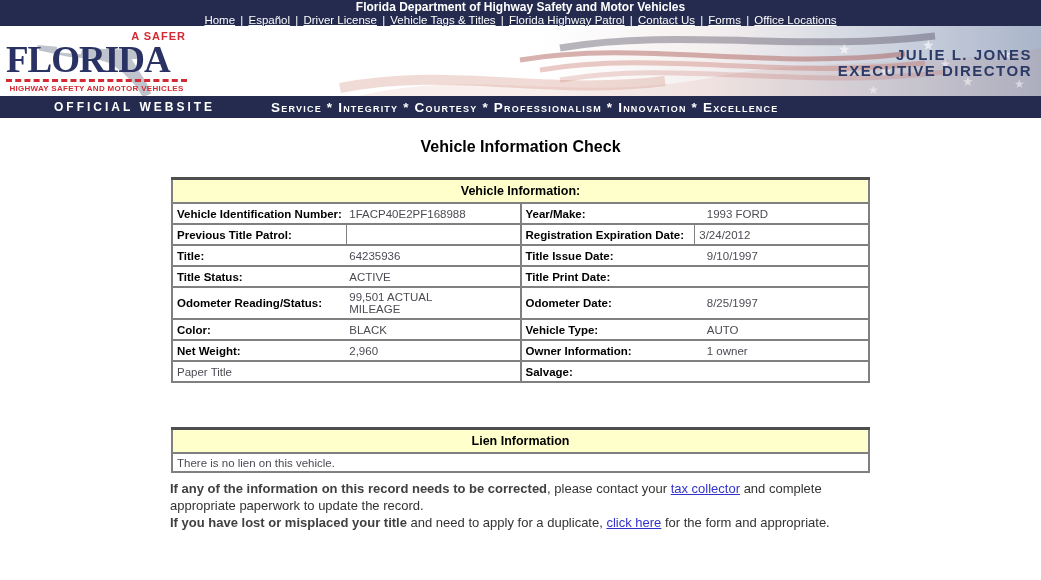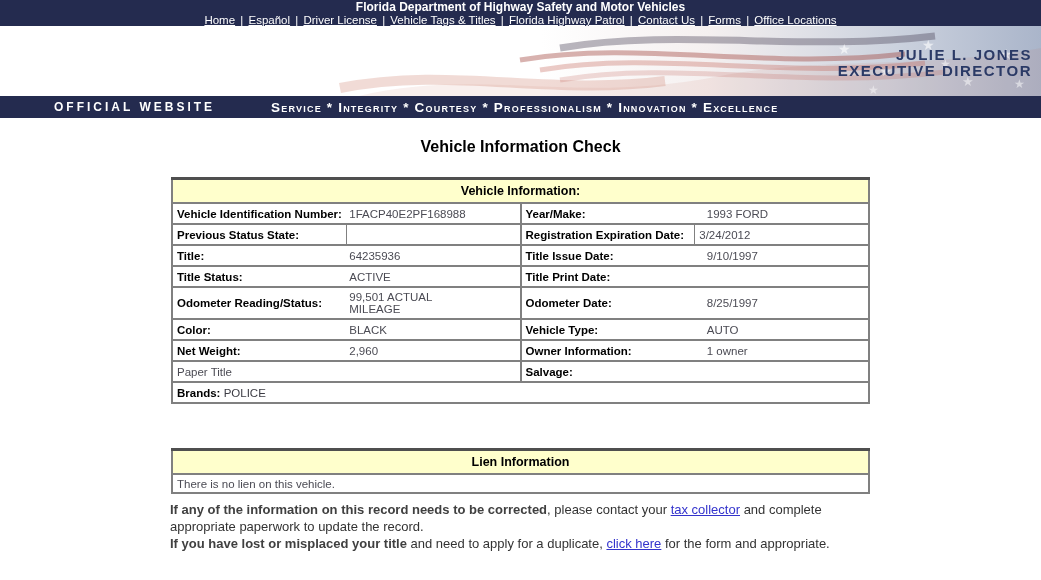--- a/index.html
+++ b/index.html
@@ -103,20 +103,29 @@
     <path d="M560,54 C680,34 800,64 945,46" stroke="rgba(192,92,80,0.22)" stroke-width="5" fill="none"></path>
     <text x="838" y="28" font-size="14" fill="rgba(255,255,255,0.6)">★</text>
     <text x="880" y="50" font-size="13" fill="rgba(255,255,255,0.55)">★</text>
     <text x="922" y="24" font-size="14" fill="rgba(255,255,255,0.6)">★</text>
     <text x="962" y="60" font-size="13" fill="rgba(255,255,255,0.5)">★</text>
     <text x="1000" y="33" font-size="14" fill="rgba(255,255,255,0.6)">★</text>
     <text x="868" y="68" font-size="12" fill="rgba(255,255,255,0.45)">★</text>
     <text x="940" y="42" font-size="12" fill="rgba(255,255,255,0.5)">★</text>
     <text x="1014" y="62" font-size="12" fill="rgba(255,255,255,0.5)">★</text>
   </svg>
+  <div class="logo">
+    <svg class="fl-sil" viewBox="0 0 130 75" preserveAspectRatio="none">
+      <path d="M3,16 L22,18 L23,24 L45,26 L47,18 L60,20 L92,21 L104,23 L102,31 L94,31 L100,42 L108,56 L113,68 L105,72 L98,60 L86,46 L74,36 L60,31 L34,29 L5,22 Z" fill="#b8bcc6" opacity="0.9"></path>
+    </svg>
+    <div class="safer">A SAFER</div>
+    <div class="fl-word">FLORIDA</div>
+    <div class="dash"></div>
+    <div class="tagline">HIGHWAY SAFETY AND MOTOR VEHICLES</div>
+  </div>
   <div class="director">
     <div>JULIE L. JONES</div>
     <div>EXECUTIVE DIRECTOR</div>
   </div>
 </div>
 
 <div class="mottobar">
   <span class="official">OFFICIAL WEBSITE</span>
   <span class="motto">Service * Integrity * Courtesy * Professionalism * Innovation * Excellence</span>
 </div>
@@ -130,21 +139,21 @@
       </tr>
   </thead>
   <tbody id="vt-body">
       <tr>
         <td class="lbl">Vehicle Identification Number:</td>
         <td class="val">1FACP40E2PF168988</td>
         <td class="lbl2">Year/Make:</td>
         <td class="val2">1993 FORD</td>
       </tr>
       <tr class="boxed">
-        <td class="lbl">Previous Status State:</td>
+        <td class="lbl">Previous Title Patrol:</td>
         <td class="val"></td>
         <td class="lbl2">Registration Expiration Date:</td>
         <td class="val2">3/24/2012</td>
       </tr>
       <tr>
         <td class="lbl">Title:</td>
         <td class="val">64235936</td>
         <td class="lbl2">Title Issue Date:</td>
         <td class="val2">9/10/1997</td>
       </tr>
@@ -169,23 +178,20 @@
       </tr>
       <tr>
         <td class="lbl">Net Weight:</td>
         <td class="val">2,960</td>
         <td class="lbl2">Owner Information:</td>
         <td class="val2">1 owner</td>
       </tr>
       <tr>
         <td class="plain" colspan="2">Paper Title</td>
         <td class="lbl2" colspan="2">Salvage:</td>
-      </tr>
-      <tr>
-        <td class="brands" colspan="4"><span class="b-label">Brands:</span><span class="b-val"> POLICE</span></td>
       </tr>
     </tbody>
 </table>
 
 <table class="data-table lien">
   <thead>
     <tr>
         <th class="hdr">Lien Information</th>
       </tr>
   </thead>

